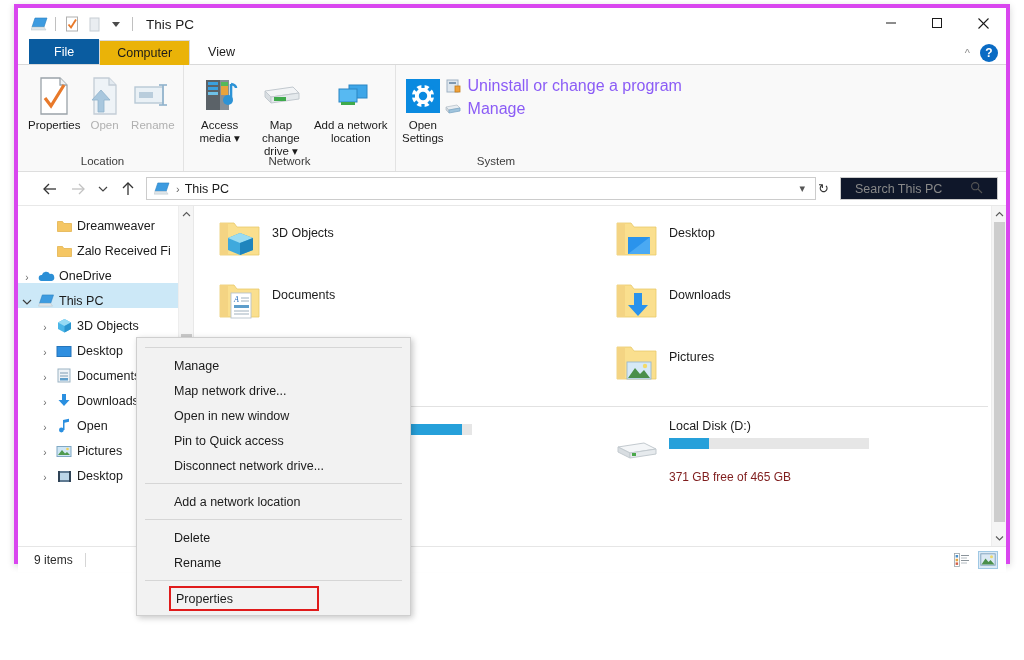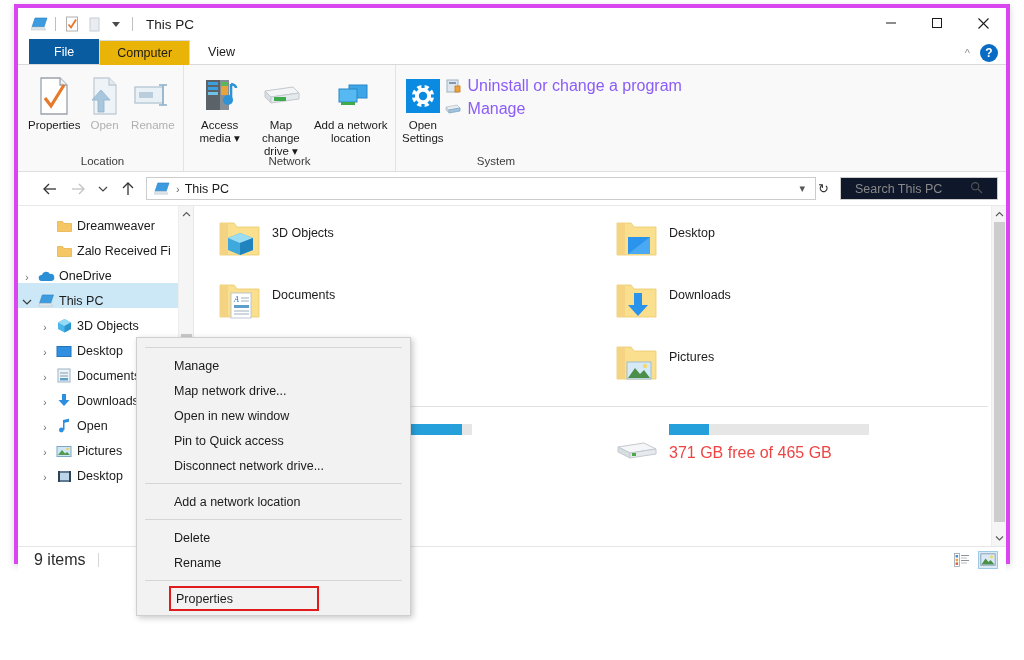--- a/index.html
+++ b/index.html
@@ -178,35 +178,35 @@
 
   .divider { height:1px; background:#e2e2e2; margin: 6px 18px 0 18px; }
 
   .drives { display:grid; grid-template-columns: 1fr 1fr; padding: 10px 0 0 18px; }
   .drive { display:flex; align-items:flex-start; }
   .drive-ic { width:56px; height:50px; display:flex; align-items:center; justify-content:center; flex:none; padding-top:14px; }
   .drive-info { margin-left:4px; padding-top: 2px; }
   .drive-name { font-size:12.5px; color:#1b1b1b; }
   .bar-outer { width: 200px; height: 11px; background:#e6e6e6; margin-top:5px; border:0; position:relative; }
   .bar-fill { height:100%; background:#26a0da; }
-  .drive-free { font-size:16px; color:#ef4444; margin-top:9px; }
+  .drive-free { font-size:12px; color:#7f1d1d; margin-top:21px; }
 
   .contentscroll {
     position:absolute; right:0; top:0; width:15px; height:100%;
     background:#f5f5f5; border-left:1px solid #ededed;
   }
   .cs-arrow { height:16px; display:flex; align-items:center; justify-content:center; color:#5a5a5a; font-size:9px; }
   .cs-thumb { position:absolute; left:2px; right:1px; top:16px; height:300px; background:#cdcdcd; }
 
   
   .statusbar {
     height: 26px; background:#ffffff; border-top:1px solid #e6e6e6;
     display:flex; align-items:center; padding: 0 8px 0 16px;
   }
-  .st-count { font-size:16px; color:#2b2b2b; }
+  .st-count { font-size:12px; color:#2b2b2b; }
   .st-sep { width:1px; height:14px; background:#d6d6d6; margin-left:12px; }
   .st-views { margin-left:auto; display:flex; gap:6px; align-items:center; }
   .st-vb { width:20px;height:18px;display:flex;align-items:center;justify-content:center; }
   .st-vb.active { background:#dceaf6; border:1px solid #9fc8e4; }
 
   
   .ctxmenu {
     position:absolute; left:136px; top:337px; width: 275px;
     background:#f2f2f2; border:1px solid #cfcfcf;
     box-shadow: 2px 2px 6px rgba(0,0,0,0.22);
@@ -734,20 +734,21 @@
           <div class="drive">
             <span class="drive-ic">
               <svg width="46" height="28" viewBox="0 0 46 28">
                 <path d="M4 12 L30 8 L42 14 L16 18 Z" fill="#f4f6f8" stroke="#c3cacf" stroke-width="1"></path>
                 <path d="M4 12 L16 18 L16 23 L4 17 Z" fill="#d8dde1" stroke="#c3cacf" stroke-width="1"></path>
                 <path d="M16 18 L42 14 L42 19 L16 23 Z" fill="#e6eaed" stroke="#c3cacf" stroke-width="1"></path>
                 <rect x="18" y="18" width="4" height="3" fill="#4aa84a"></rect>
               </svg>
             </span>
             <div class="drive-info">
+              <div class="drive-name">Local Disk (D:)</div>
               <div class="bar-outer">
                 <div class="bar-fill" id="bar-d" style="width: 20%; background: rgb(38, 160, 218);"></div>
               </div>
               <div class="drive-free">371 GB free of 465 GB</div>
             </div>
           </div>
         </div>
 
         <div class="contentscroll">
           <div class="cs-arrow">

